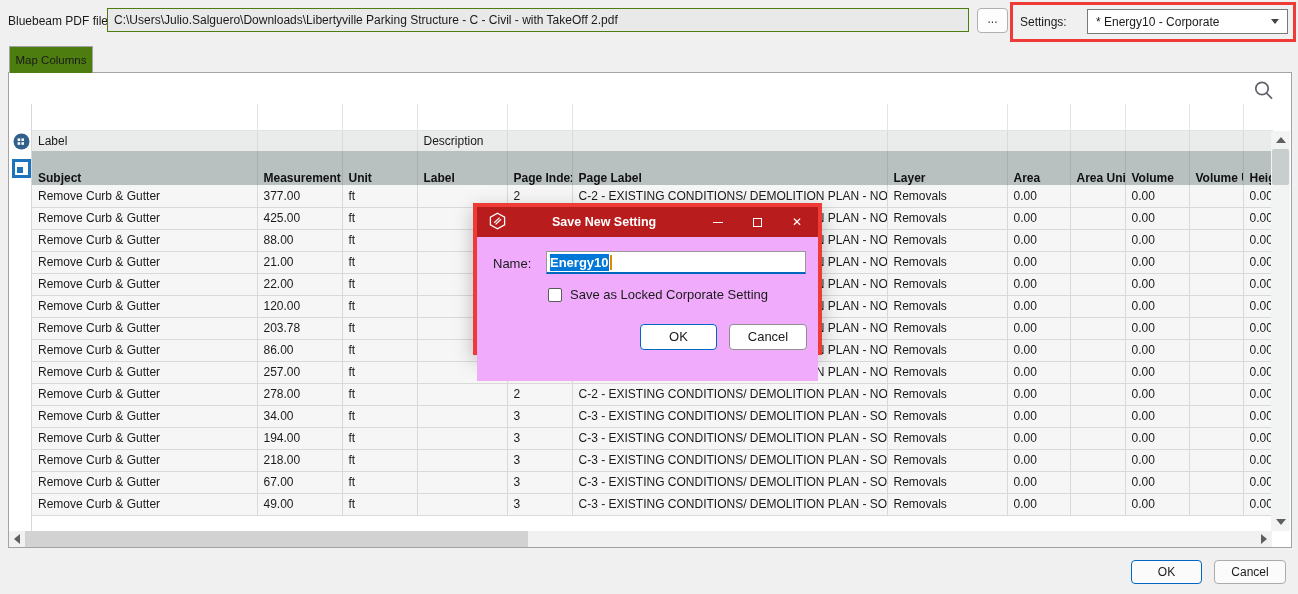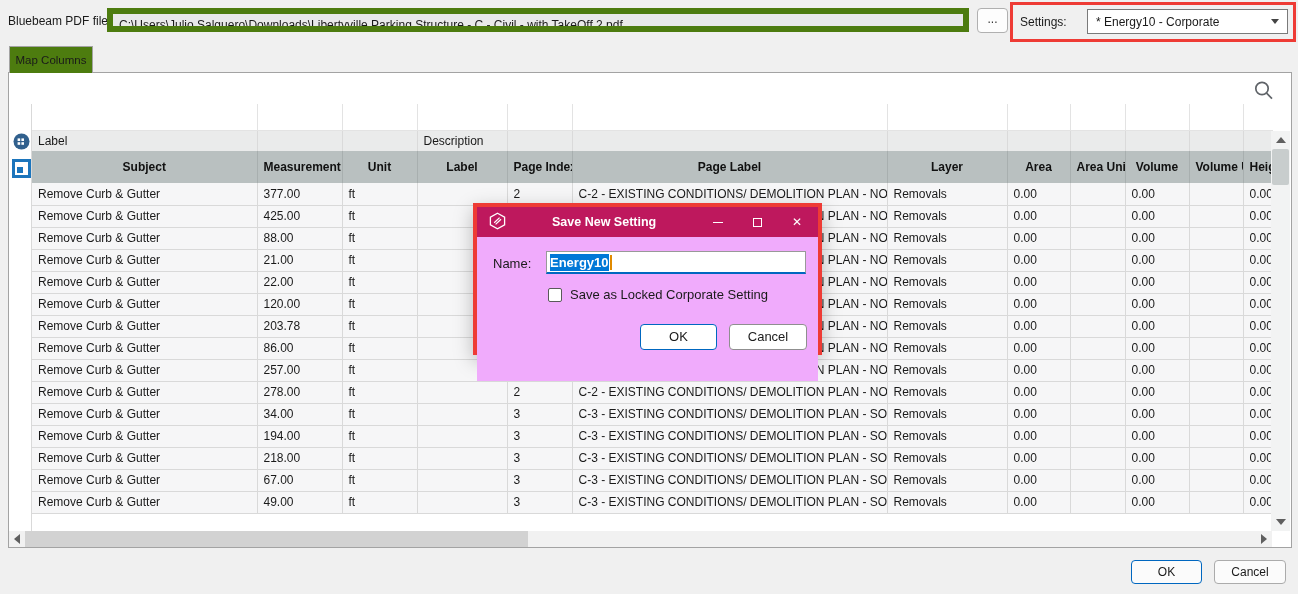--- a/index.html
+++ b/index.html
@@ -9,21 +9,21 @@
     background:#f0f0f0;
     font-family:"Liberation Sans", sans-serif;
     font-size:12px;
     color:#1a1a1a;
     overflow:hidden;
   }
   
   .pdf-label { position:absolute; left:8px; top:14px; }
   .pdf-input {
     position:absolute; left:107px; top:8px; width:862px; height:24px;
-    background:#e9e9e9; border:6px solid #4d7c0f;
+    background:#e9e9e9; border:1px solid #4d7c0f;
     line-height:22px; padding:0 6px; white-space:nowrap; overflow:hidden;
   }
   .browse-btn {
     position:absolute; left:977px; top:8px; width:31px; height:25px;
     background:#fdfdfd; border:1px solid #b0b0b0; border-radius:4px;
     text-align:center; line-height:20px; color:#333; cursor:default;
   }
   .settings-highlight {
     position:absolute; left:1010px; top:2px; width:286px; height:40px;
     border:3px solid #ee3b35; display:flex; align-items:center; background:transparent;
@@ -57,21 +57,21 @@
   .table-wrap {
     position:absolute; left:22px; top:31px; width:1242px; height:427px;
     overflow:hidden; border-left:1px solid #d9d9d9;
   }
   table.map-table { table-layout:fixed; border-collapse:collapse; width:1242px; font-size:12px; }
   .map-table td, .map-table th { overflow:hidden; white-space:nowrap; padding:0 6px; }
   tr.filter-row td { height:26px; background:#fff; border-right:1px solid #e3e3e3; border-bottom:1px solid #e3e3e3; }
   tr.mapping-row td { height:21px; background:#eaebeb; border-right:1px solid #dadada; }
   tr.header-row th {
     height:32px; background:#b9c0c0; border-right:1px solid #a8afaf;
-    font-weight:bold; text-align:center; vertical-align:top; padding-top:9px;
+    font-weight:bold; text-align:left; vertical-align:top; padding-top:20px;
     line-height:14px; color:#111;
   }
   tr.data-row td { height:22px; background:#f6f6f7; border-right:1px solid #d9d9d9; border-bottom:1px solid #d9d9d9; }
   
   .vscroll {
     position:absolute; right:1px; top:58px; width:19px; height:400px; background:#f2f3f3;
   }
   .vscroll .arrow-up { position:absolute; top:6px; left:5px; width:0; height:0;
     border-left:5px solid transparent; border-right:5px solid transparent; border-bottom:6px solid #5f5f5f; }
   .vscroll .thumb { position:absolute; top:18px; left:1px; width:17px; height:36px; background:#c8cdcd; border-radius:2px; }
@@ -85,21 +85,21 @@
   .hscroll .thumb { position:absolute; left:16px; top:0; width:503px; height:16px; background:#d2d2d2; }
   .hscroll .arrow-right { position:absolute; right:5px; top:3px; width:0; height:0;
     border-top:5px solid transparent; border-bottom:5px solid transparent; border-left:6px solid #5f5f5f; }
   
   .dialog-highlight {
     position:absolute; left:473px; top:203px; width:349px; height:152px;
     border:4px solid #ee3b35; z-index:10; background:#fff;
     box-shadow:0 6px 18px rgba(0,0,0,.25);
   }
   .dialog-titlebar {
-    height:30px; background:#be185d; display:flex; align-items:center; padding:0 10px 0 12px;
+    height:30px; background:#b91c1c; display:flex; align-items:center; padding:0 10px 0 12px;
   }
   .dialog-title { color:#fff; font-weight:bold; font-size:12.5px; margin-left:46px; flex:1; }
   .win-controls { display:flex; align-items:center; gap:30px; margin-right:6px; color:#fff; }
   .win-min { width:10px; border-top:1.5px solid #fff; display:inline-block; }
   .win-max { width:9px; height:9px; border:1.2px solid #fff; display:inline-block; }
   .win-close { font-size:12px; line-height:10px; }
   .dialog-body { position:relative; height:144px; background:#f0abfc; font-size:13px; }
   .name-label { position:absolute; left:16px; top:19px; }
   .name-input {
     position:absolute; left:69px; top:14px; width:260px; height:23px;

